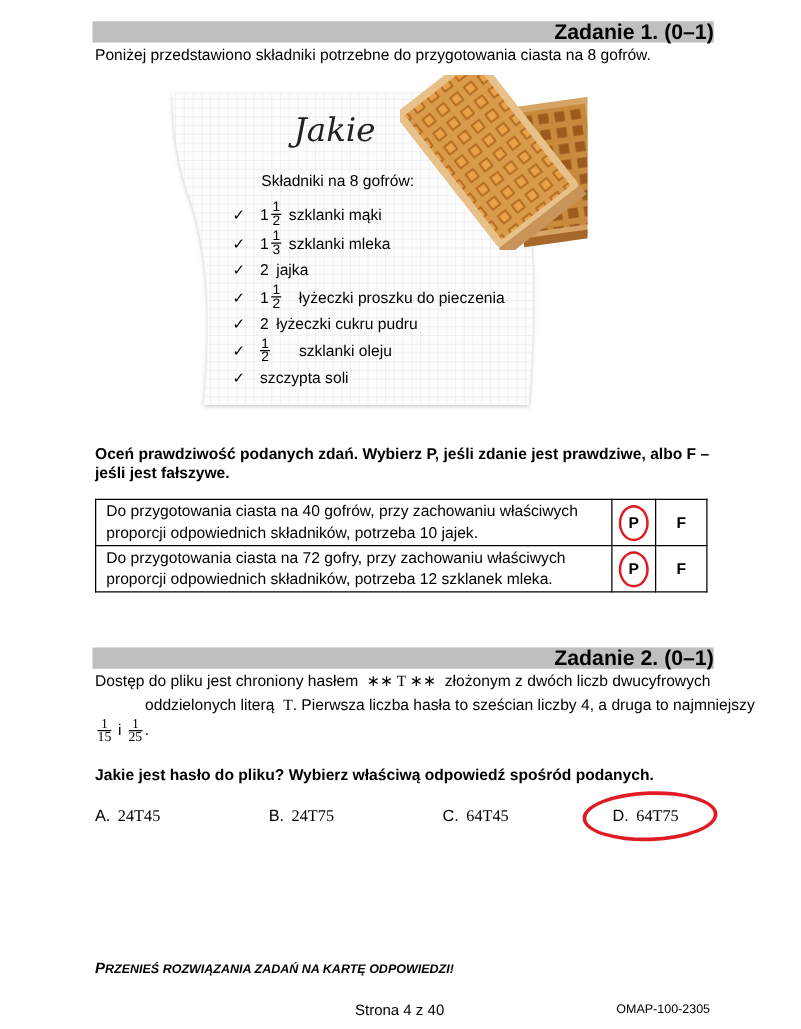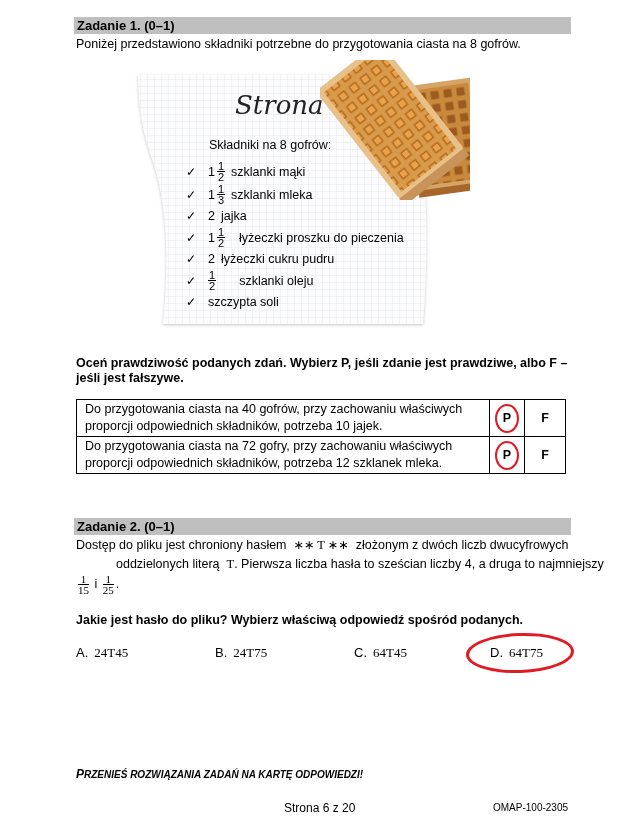--- a/index.html
+++ b/index.html
@@ -1,19 +1,19 @@
 <!DOCTYPE html>
 <html><head>
 <meta charset="utf-8">
 <style>
   html, body { margin:0; padding:0; background:#ffffff; }
   body { width:641px; height:823px; position:relative; overflow:hidden;
          font-family:"Liberation Sans", sans-serif; color:#000; }
   .hdr { position:absolute; left:74px; width:497px; height:17px; background:#bfbfbf;
-         font-weight:bold; font-size:13px; line-height:17px; padding-left:3px; box-sizing:border-box; }
+         font-weight:bold; font-size:17px; line-height:17px; padding-left:3px; box-sizing:border-box;text-align:right; }
   .p { position:absolute; left:76px; font-size:12.5px; line-height:18px; }
   .b { font-weight:bold; }
   .serif { font-family:"Liberation Serif", serif; }
   .frac { display:inline-block; vertical-align:middle; text-align:center; font-size:11px;
           line-height:10px; margin:0 2px; }
   .frac span { display:block; }
   .frac .num { border-bottom:1px solid #000; padding:0 1px; }
 
   
   .card { position:absolute; left:133px; top:72px; width:300px; height:258px; }
@@ -59,21 +59,21 @@
       <pattern id="g" width="7" height="7" patternUnits="userSpaceOnUse">
         <path d="M7 0 L0 0 0 7" fill="none" stroke="#dfe3ea" stroke-width="0.8"></path>
       </pattern>
       <filter id="sh" x="-5%" y="-5%" width="110%" height="110%">
         <feDropShadow dx="0" dy="1" stdDeviation="1.5" flood-color="#888" flood-opacity="0.5"></feDropShadow>
       </filter>
     </defs>
     <path d="M5 3 L240 3 Q262 10 280 25 Q300 120 290 252 L30 252 Q40 150 20 90 Q5 50 5 3 Z" fill="#fcfcfd" filter="url(#sh)"></path>
     <path d="M5 3 L240 3 Q262 10 280 25 Q300 120 290 252 L30 252 Q40 150 20 90 Q5 50 5 3 Z" fill="url(#g)"></path>
   </svg>
-  <div class="card-title">Strona</div>
+  <div class="card-title">Jakie</div>
   <div class="card-sub">Składniki na  8  gofrów:</div>
   <div class="ingr">
     <div class="row">
       <span class="tick">✓</span>
       <span>1</span>
       <span class="frac">
           <span class="num">1</span>
           <span>2</span>
         </span>
       <span style="margin-left:4px">szklanki mąki</span>
@@ -211,14 +211,14 @@
   </div>
   <div class="ans" style="left:414px">
     <span class="lt">D.</span><span class="val">64T75</span>
   </div>
 </div>
 <div class="ellipse"></div>
 
 <div class="footer-note">
   <span class="big">P</span><span>RZENIEŚ ROZWIĄZANIA ZADAŃ NA KARTĘ ODPOWIEDZI!</span>
 </div>
-<div class="page">Strona 6 z 20</div>
+<div class="page">Strona 4 z 40</div>
 <div class="code">OMAP-100-2305</div>
 
 </body></html>

